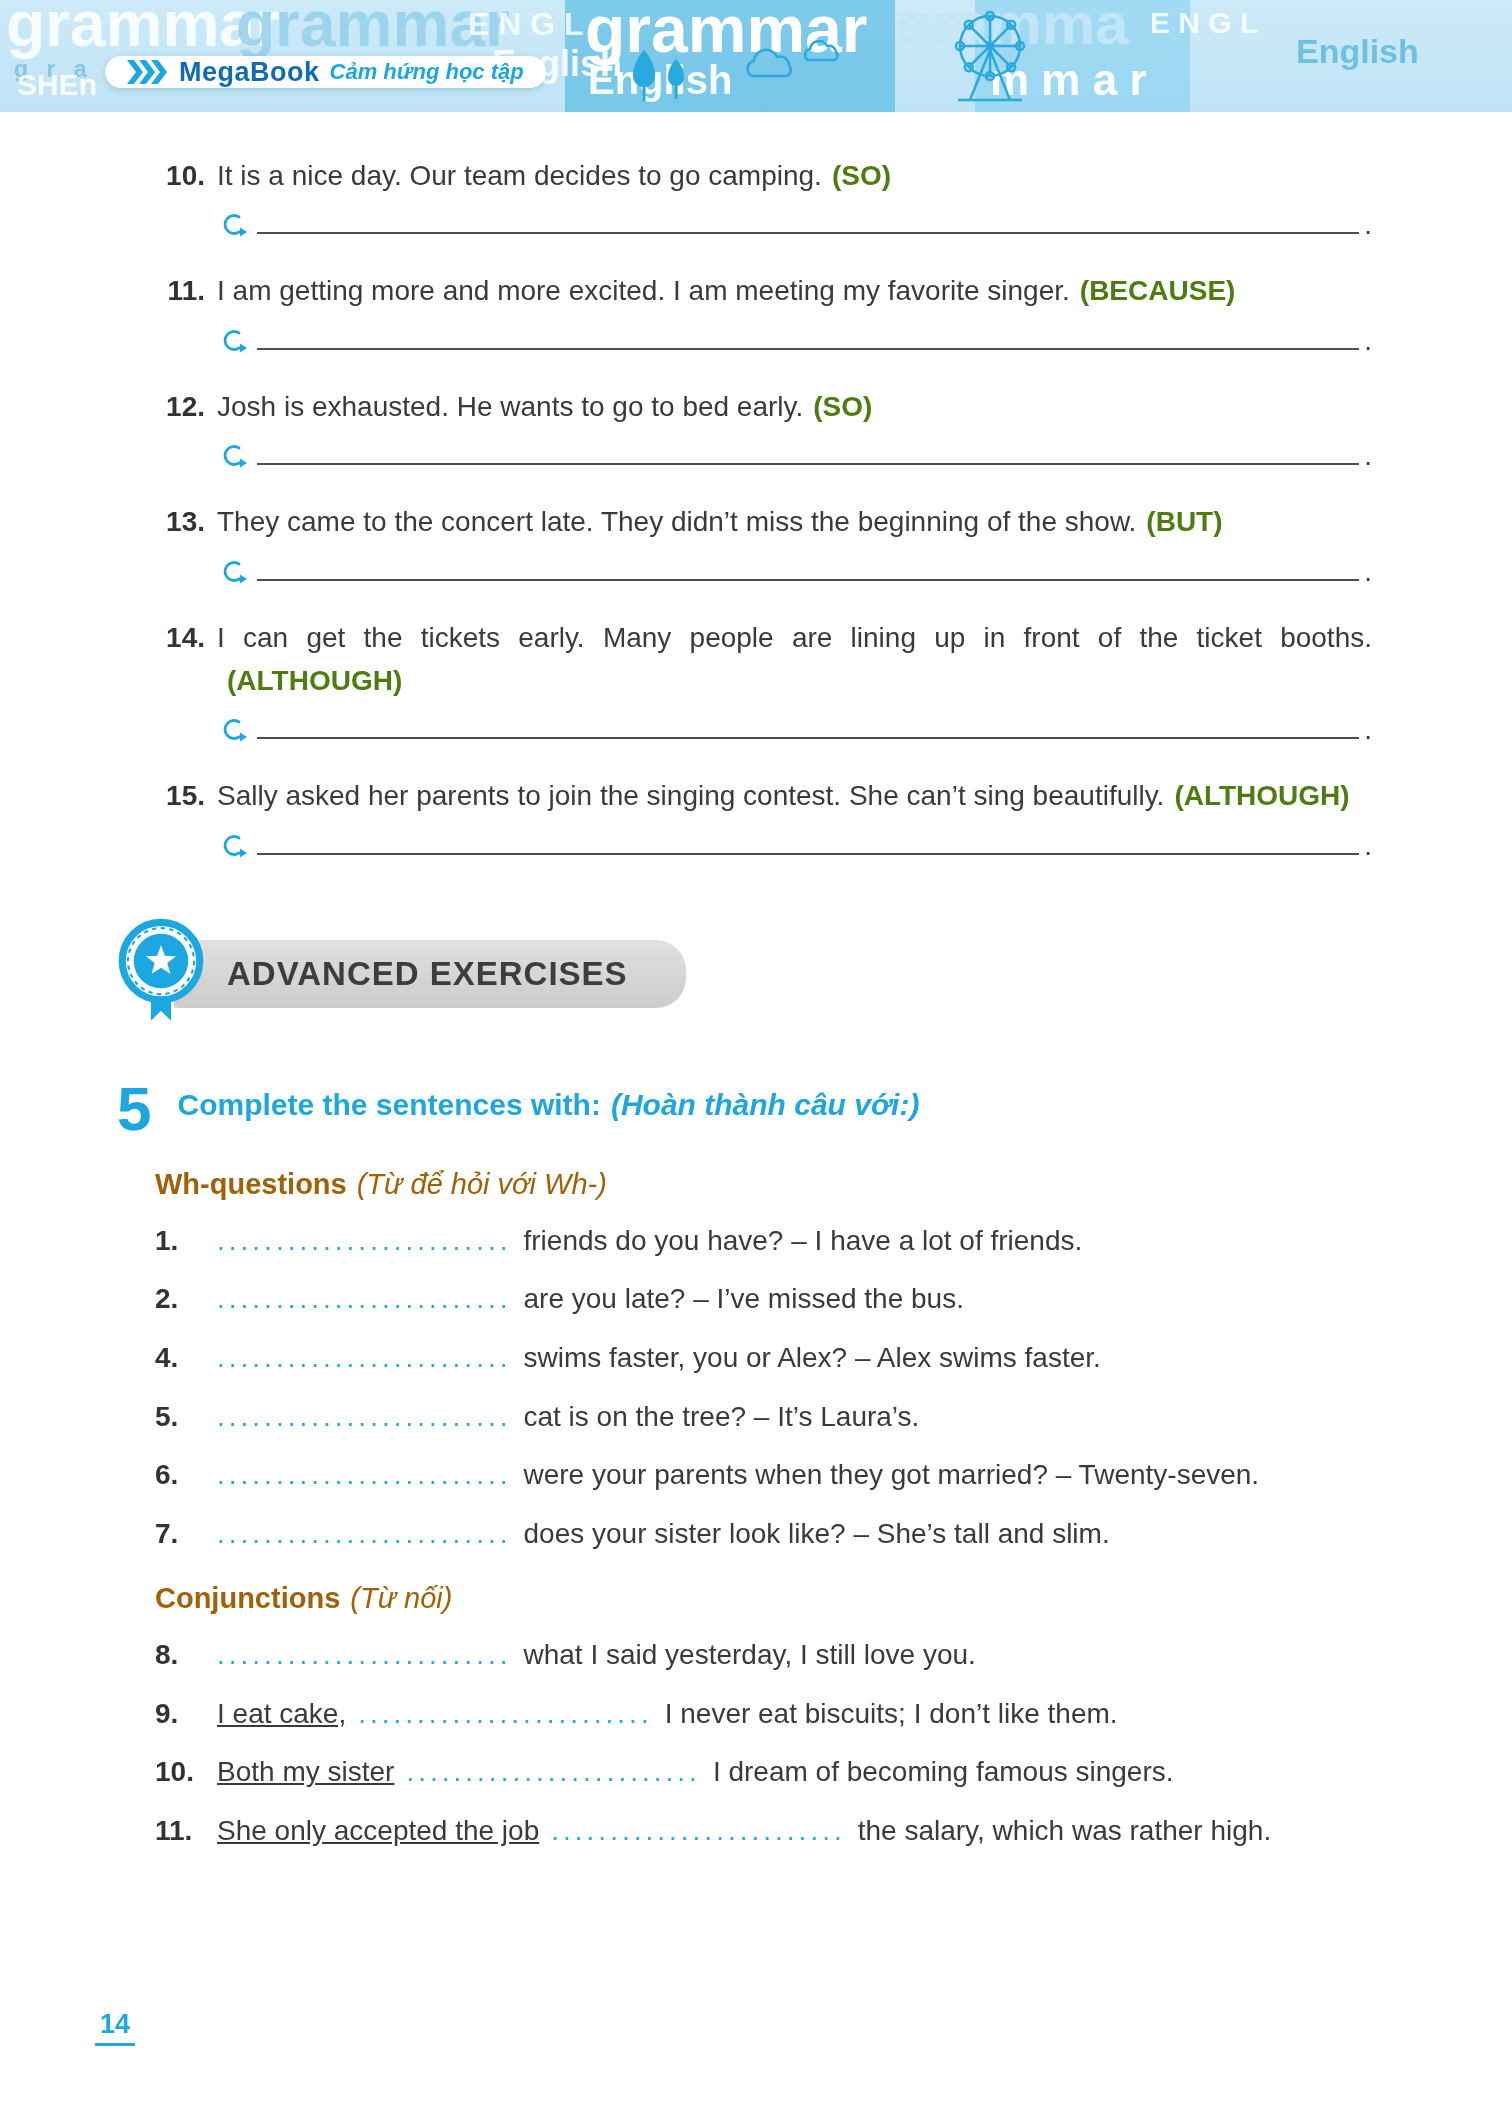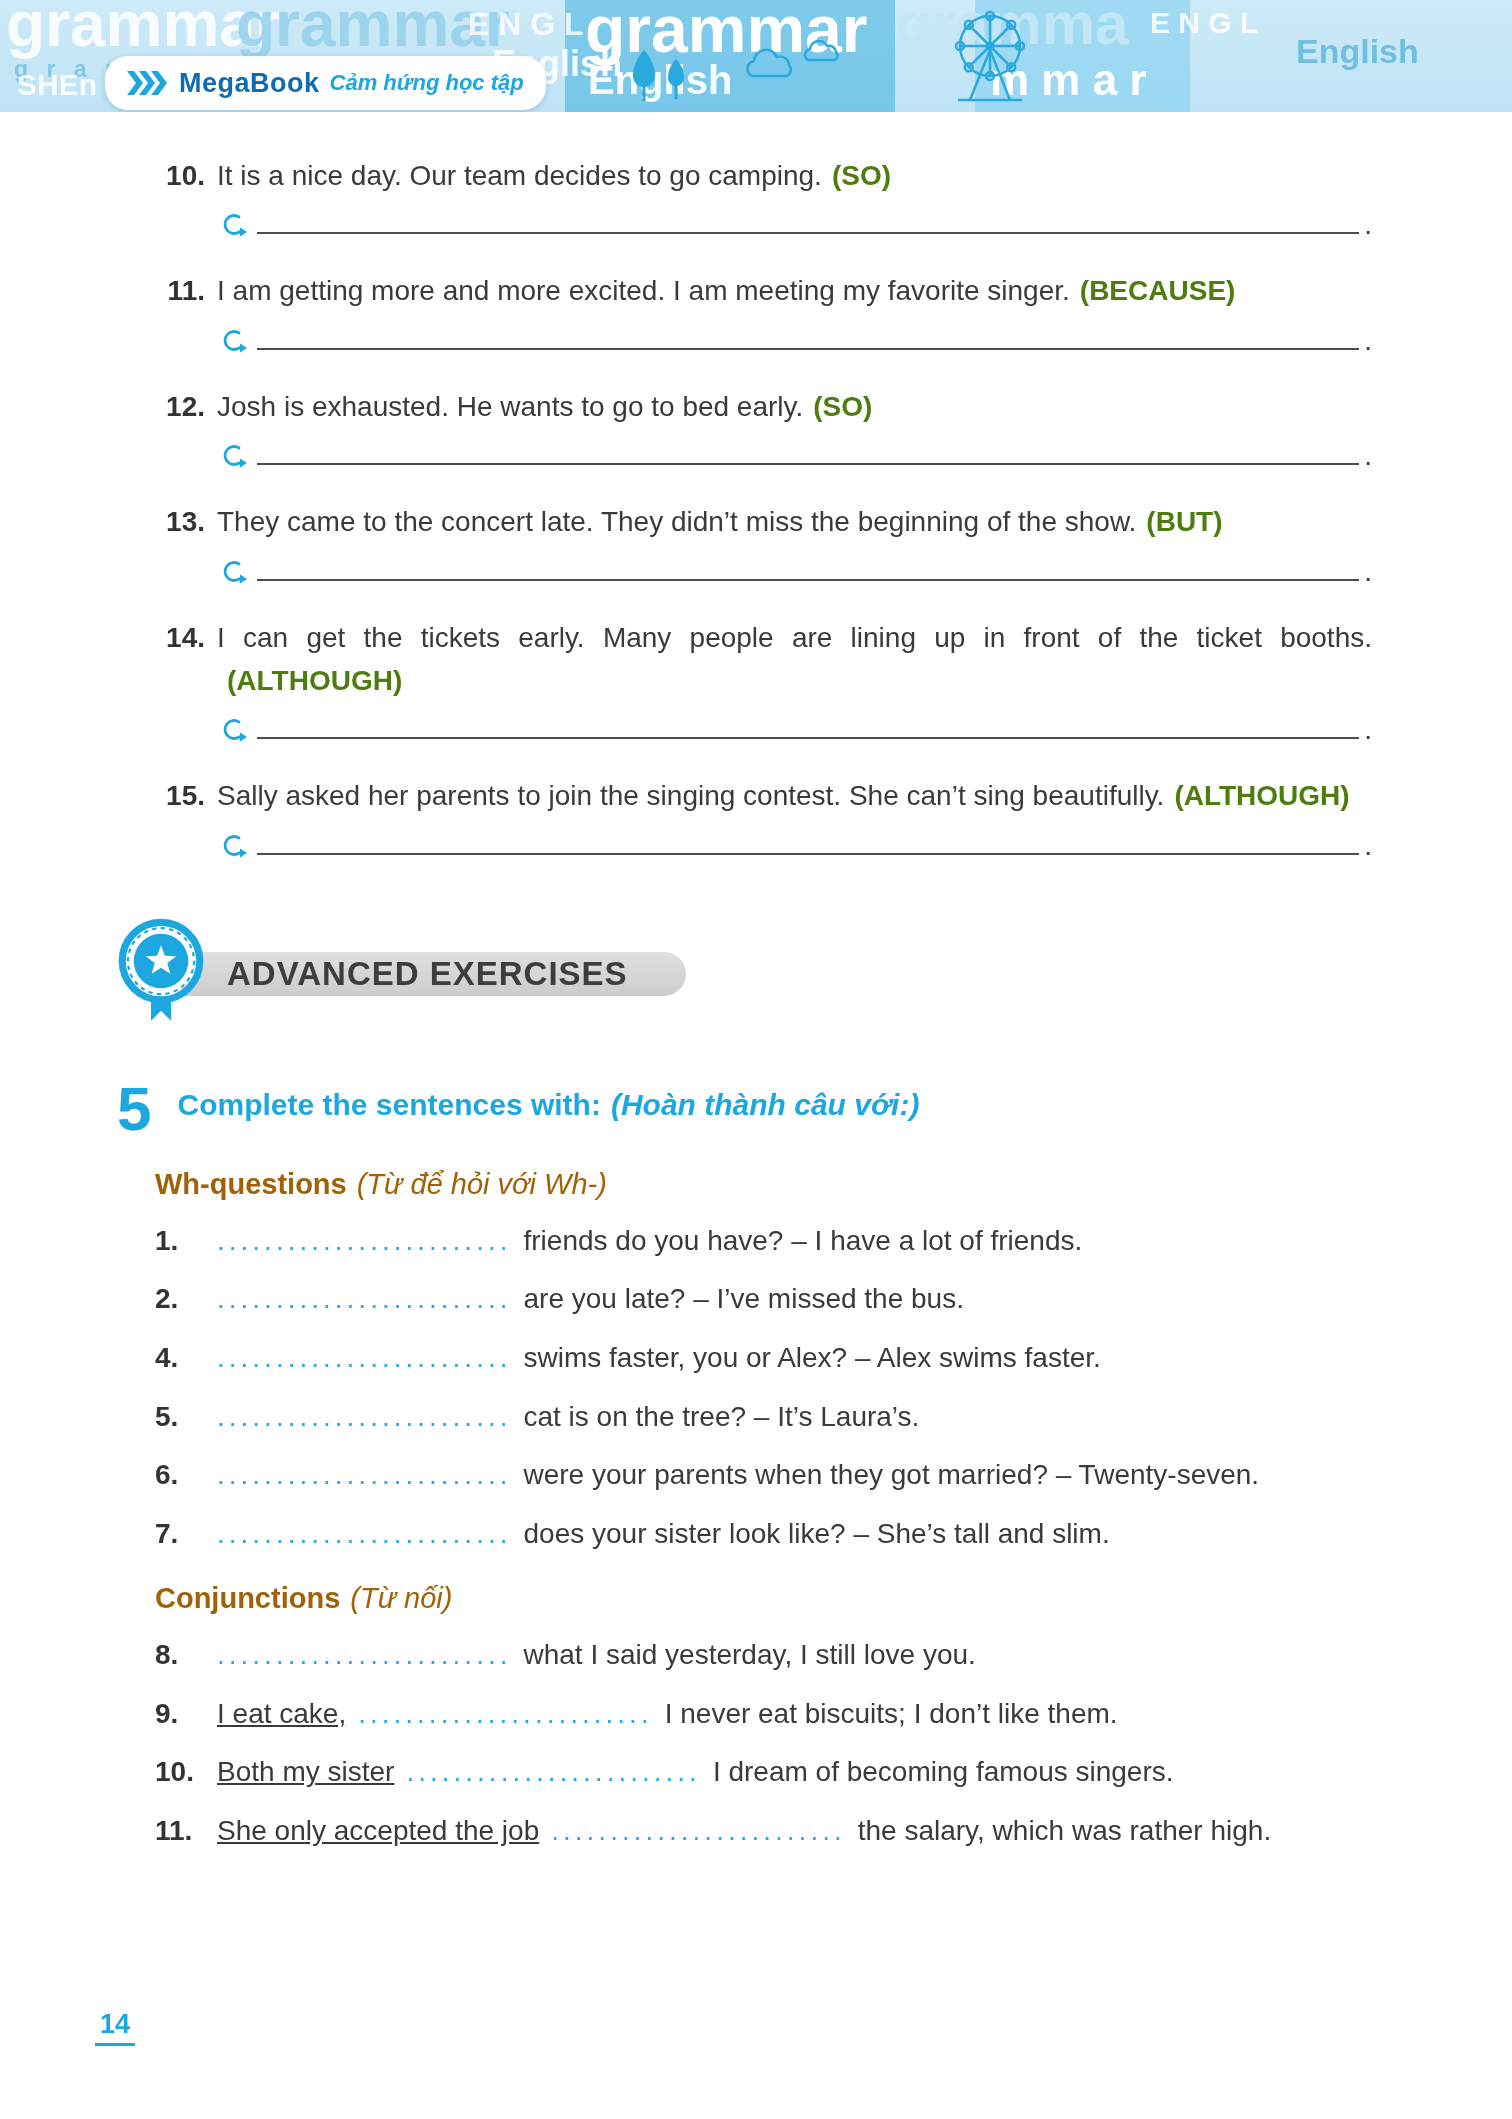--- a/index.html
+++ b/index.html
@@ -23,21 +23,21 @@
   .w3 { left:14px;  top:58px;  font-size:23px; color:rgba(126,197,229,.95); letter-spacing:6px; }
   .w4 { left:492px; top:46px;  font-size:36px; color:rgba(255,255,255,.9); }
   .w5 { left:585px; top:-4px;  font-size:66px; color:#ffffff; }
   .w6 { left:895px; top:-6px;  font-size:60px; color:rgba(196,230,247,.95); }
   .w7 { left:1150px;top:8px;   font-size:30px; color:rgba(255,255,255,.85); }
   .w8 { left:1296px;top:34px;  font-size:34px; color:rgba(38,158,208,.55); }
   .w9 { left:17px;   top:70px;  font-size:30px; color:rgba(255,255,255,.9); }
   .w10{ left:990px; top:58px;  font-size:44px; color:#ffffff; }
   .w11{ left:588px; top:60px;  font-size:40px; color:rgba(255,255,255,.95); }
 
-  .logo-pill { position:absolute; left:105px; top:56px; height:54px; z-index:3;
+  .logo-pill { position:absolute; left:105px; top:56px; height:32px; z-index:3;
     background:#ffffff; border-radius:23px; display:flex; align-items:center;
     gap:10px; padding:0 22px; box-shadow:0 2px 6px rgba(0,80,120,.2); }
   .brand { font-size:27px; font-weight:bold; color:#0f6cb3; letter-spacing:.5px; }
   .tagline { font-size:22px; font-style:italic; font-weight:bold; color:#1ca7e0; }
   .deco { position:absolute; z-index:2; }
   .deco-trees { left:628px; top:46px; }
   .deco-clouds { left:742px; top:40px; }
   .deco-wheel { left:928px; top:6px; }
 
   
@@ -49,21 +49,21 @@
   .hint { color:#4d7c0f; font-weight:bold; margin-left:10px; white-space:nowrap; }
 
   .answer { display:flex; align-items:flex-end; padding-left:62px; margin:10px 0 30px; height:32px; }
   .answer svg { flex:0 0 auto; margin-right:10px; }
   .answer .line { flex:1; border-bottom:2.5px solid #4d4d4d; margin-bottom:5px; }
   .answer .suffix { font-size:28px; margin-left:5px; line-height:1; }
 
   
   .advanced { display:flex; align-items:center; margin:58px 0 0 -40px; }
   .medal { width:92px; height:112px; flex:0 0 auto; position:relative; z-index:2; }
-  .adv-pill { background:linear-gradient(180deg,#e0e0e0,#cccccc); height:44px;
+  .adv-pill { background:linear-gradient(180deg,#e0e0e0,#cccccc); height:68px;
     display:flex; align-items:center; border-radius:30px; padding:0 58px 0 78px;
     margin-left:-58px; }
   .adv-title { font-size:33px; font-weight:bold; color:#3d3d3d; letter-spacing:1px; }
 
   
   .ex5 { margin-top:48px; }
   .ex5-header { display:flex; align-items:flex-start; margin-left:-38px; }
   .ex5-num { font-size:62px; font-weight:bold; color:#1ca7e0; line-height:1; margin-right:26px; }
   .ex5-title { font-size:30px; font-weight:bold; color:#1ca7e0; margin-top:10px; }
   .note { font-style:italic; margin-left:10px;margin-top:37px; }

